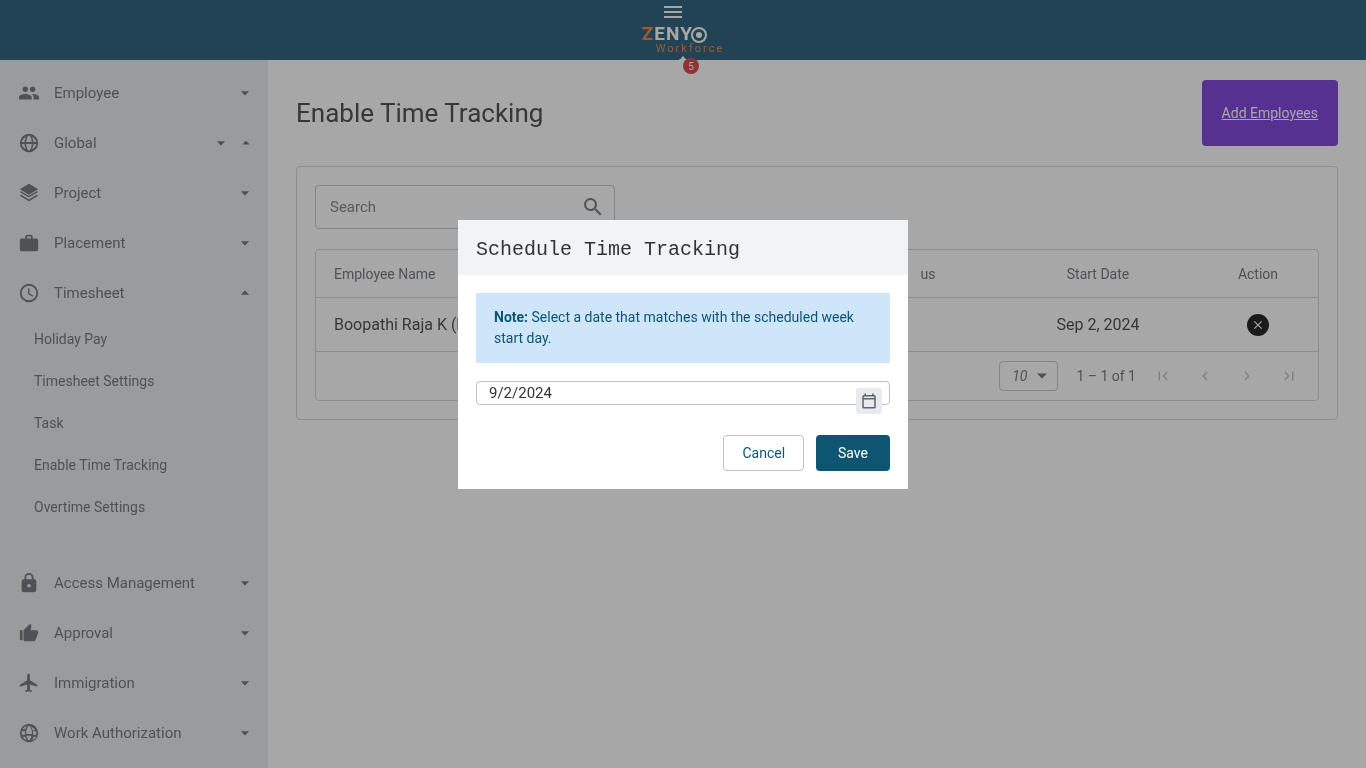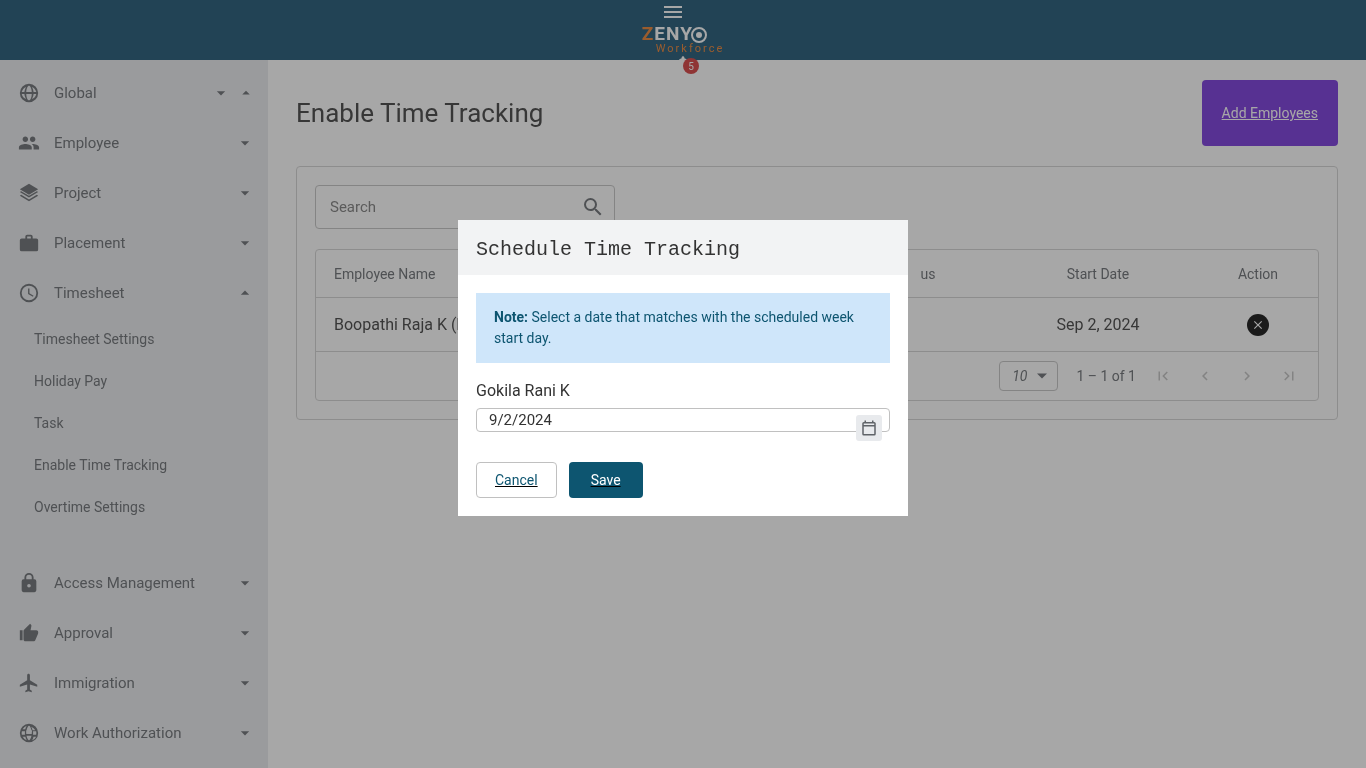--- a/index.html
+++ b/index.html
@@ -50,21 +50,21 @@
 .overlay { position:absolute; inset:0; background:rgba(60,60,60,0.45); display:flex; align-items:flex-start; justify-content:center; padding-top:220px; }
 .modal { width:450px; background:#fff; }
 .modal-head { background:#f2f3f4; padding:18px 18px 14px; font-size:20px; color:#333;font-family:Liberation Mono, monospace; }
 .modal-body { padding:18px; }
 .note-box { background:#cfe6fa; border-radius:0; padding:14px 18px; color:#0d5570; font-size:14px; line-height:1.5; margin-bottom:18px; }
 .note-bold { font-weight:700; }
 .emp-name { font-size:16px; color:#333; margin-bottom:8px; }
 .date-wrap { position:relative; }
 .date-input { width:100%; height:24px; border:1px solid #c0c0c0; border-radius:4px; padding:0 44px 0 12px; font-size:15px; color:#333; }
 .cal-icon { position:absolute; right:8px; top:7px; width:26px; height:26px; background:#e8eaed; border-radius:3px; display:flex; align-items:center; justify-content:center; color:#5f6368; cursor:pointer; }
-.modal-foot { display:flex; gap:12px; padding:12px 18px 18px;text-decoration:underline; }
+.modal-foot { display:flex; justify-content:flex-end; gap:12px; padding:12px 18px 18px; }
 .btn-cancel { border:1px solid #c0c0c0; background:#fff; color:#0d5570; padding:9px 18px; border-radius:4px; font-size:14px; cursor:pointer; }
 .btn-save { border:none; background:#0d5570; color:#fff; padding:9px 22px; border-radius:4px; font-size:14px; cursor:pointer; }
 svg { fill:currentColor; }
 </style>
 </head>
 <body>
 
 <div class="header">
   <div class="hamburger-icon">
     <svg viewBox="0 0 24 24">
@@ -99,53 +99,53 @@
   </div>
   <div class="avatar"></div>
 </div>
 
 <div class="body-wrap">
   <div class="sidebar">
 
     <div class="nav-item">
       <span class="nav-icon">
           <svg width="22" height="22" viewBox="0 0 24 24">
+            <path d="M16 11c1.66 0 3-1.34 3-3s-1.34-3-3-3-3 1.34-3 3 1.34 3 3 3zm-8 0c1.66 0 3-1.34 3-3S9.66 5 8 5 5 6.34 5 8s1.34 3 3 3zm0 2c-2.33 0-7 1.17-7 3.5V19h14v-2.5C15 14.17 10.33 13 8 13zm8 0c-.29 0-.62.02-.97.05 1.16.84 1.97 1.97 1.97 3.45V19h6v-2.5c0-2.33-4.67-3.5-7-3.5z"></path>
+          </svg>
+        </span>
+      <span>Employee</span>
+      <span class="chevron">
+          <svg width="20" height="20" viewBox="0 0 24 24">
+            <path d="M7 10l5 5 5-5z"></path>
+          </svg>
+        </span>
+    </div>
+
+    <div class="nav-item">
+      <span class="nav-icon">
+          <svg width="22" height="22" viewBox="0 0 24 24">
             <path d="M12 2a10 10 0 100 20 10 10 0 000-20zm7.93 9H17c-.2-2.2-.9-4.2-1.9-5.6A8.03 8.03 0 0119.93 11zM12 4c1.3 0 2.8 2.7 3 7H9c.2-4.3 1.7-7 3-7zm-3.1 1.4C7.9 6.8 7.2 8.8 7 11H4.07A8.03 8.03 0 018.9 5.4zM4.07 13H7c.2 2.2.9 4.2 1.9 5.6A8.03 8.03 0 014.07 13zM12 20c-1.3 0-2.8-2.7-3-7h6c-.2 4.3-1.7 7-3 7zm3.1-1.4c1-1.4 1.7-3.4 1.9-5.6h2.93a8.03 8.03 0 01-4.83 5.6z"></path>
           </svg>
         </span>
       <span>Global</span>
       <span class="chevron">
           <svg width="20" height="20" viewBox="0 0 24 24">
             <path d="M7 10l5 5 5-5z"></path>
           </svg>
         </span>
       <span class="chevron-up">
           <svg width="18" height="18" viewBox="0 0 24 24">
             <path d="M7 14l5-5 5 5z"></path>
           </svg>
         </span>
     </div>
 
     <div class="nav-item">
       <span class="nav-icon">
           <svg width="22" height="22" viewBox="0 0 24 24">
-            <path d="M16 11c1.66 0 3-1.34 3-3s-1.34-3-3-3-3 1.34-3 3 1.34 3 3 3zm-8 0c1.66 0 3-1.34 3-3S9.66 5 8 5 5 6.34 5 8s1.34 3 3 3zm0 2c-2.33 0-7 1.17-7 3.5V19h14v-2.5C15 14.17 10.33 13 8 13zm8 0c-.29 0-.62.02-.97.05 1.16.84 1.97 1.97 1.97 3.45V19h6v-2.5c0-2.33-4.67-3.5-7-3.5z"></path>
-          </svg>
-        </span>
-      <span>Employee</span>
-      <span class="chevron">
-          <svg width="20" height="20" viewBox="0 0 24 24">
-            <path d="M7 10l5 5 5-5z"></path>
-          </svg>
-        </span>
-    </div>
-
-    <div class="nav-item">
-      <span class="nav-icon">
-          <svg width="22" height="22" viewBox="0 0 24 24">
             <path d="M12 2L2 8l10 6 10-6-10-6zm0 13L3.5 10 2 11l10 6 10-6-1.5-1L12 15zm0 4L3.5 14 2 15l10 6 10-6-1.5-1L12 19z"></path>
           </svg>
         </span>
       <span>Project</span>
       <span class="chevron">
           <svg width="20" height="20" viewBox="0 0 24 24">
             <path d="M7 10l5 5 5-5z"></path>
           </svg>
         </span>
     </div>
@@ -170,22 +170,22 @@
             <path d="M12 2a10 10 0 100 20 10 10 0 000-20zm0 18a8 8 0 110-16 8 8 0 010 16zm.5-13H11v6l5.25 3.15.75-1.23-4.5-2.67V7z"></path>
           </svg>
         </span>
       <span>Timesheet</span>
       <span class="chevron">
           <svg width="20" height="20" viewBox="0 0 24 24">
             <path d="M7 14l5-5 5 5z"></path>
           </svg>
         </span>
     </div>
+    <div class="nav-sub">Holiday Pay</div>
     <div class="nav-sub">Timesheet Settings</div>
-    <div class="nav-sub">Holiday Pay</div>
     <div class="nav-sub">Task</div>
     <div class="nav-sub">Enable Time Tracking</div>
     <div class="nav-sub">Overtime Settings</div>
     <div style="height:30px"></div>
 
     <div class="nav-item">
       <span class="nav-icon">
           <svg width="22" height="22" viewBox="0 0 24 24">
             <path d="M18 8h-1V6a5 5 0 00-10 0v2H6a2 2 0 00-2 2v10a2 2 0 002 2h12a2 2 0 002-2V10a2 2 0 00-2-2zM9 6a3 3 0 016 0v2H9V6zm3 11a2 2 0 110-4 2 2 0 010 4z"></path>
           </svg>
@@ -303,21 +303,20 @@
 </div>
 
 <div class="overlay">
   <div class="modal">
     <div class="modal-head">Schedule Time Tracking</div>
     <div class="modal-body">
       <div class="note-box">
         <span class="note-bold">Note:</span>
         <span>Select a date that matches with the scheduled week start day.</span>
       </div>
-      <div class="emp-name">Gokila Rani K</div>
       <div class="date-wrap">
         <input class="date-input" value="9/2/2024" style="">
         <span class="cal-icon">
             <svg width="18" height="18" viewBox="0 0 24 24">
               <path d="M19 4h-1V2h-2v2H8V2H6v2H5a2 2 0 00-2 2v14a2 2 0 002 2h14a2 2 0 002-2V6a2 2 0 00-2-2zm0 16H5V10h14v10zm0-12H5V6h14v2z"></path>
             </svg>
           </span>
       </div>
     </div>
     <div class="modal-foot">

